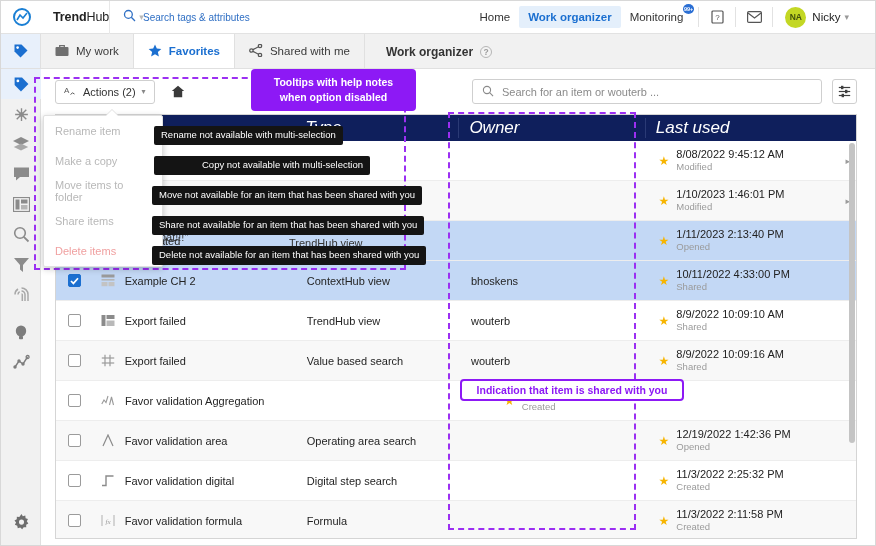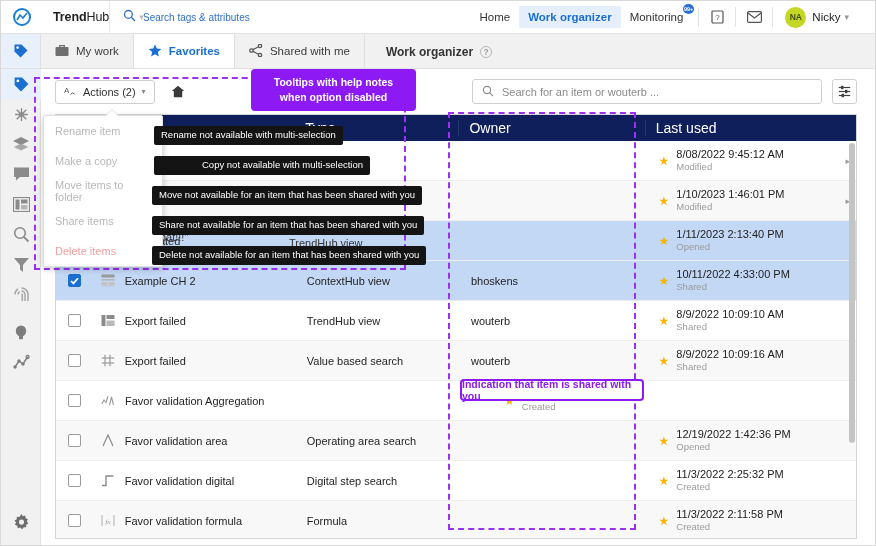--- a/index.html
+++ b/index.html
@@ -155,21 +155,21 @@
     color: #444;
   }
 
   
   .table-wrap {
     position: absolute; top: 45px; left: 14px; right: 18px; bottom: 6px;
     border: 1px solid #d5d5d5; overflow: hidden; background:#fff;
   }
   .thead {
     display: flex; background: #0f1f5c; color: #fff; height: 26px;
-    align-items: center; font-size: 14px;
+    align-items: center; font-size: 17px; font-style: italic;
   }
   .th { padding: 0 10px; white-space: nowrap; overflow: hidden; }
   .th.c-chk { width: 34px; }
   .th.c-name { width: 212px; }
   .th.c-type { width: 168px; }
   .th.c-owner { width: 192px; border-left: 1px solid #2a3a75; }
   .th.c-used  { width: 196px; border-left: 1px solid #2a3a75; }
   .th.c-end   { flex: 1; border-left: 1px solid #2a3a75; }
 
   .tbody { position: relative; height: calc(100% - 26px); overflow: hidden; }
@@ -801,15 +801,15 @@
   <div class="tip" style="left:151px; top:215px;">Share not available for an item that has been shared with you</div>
   <div class="tip" style="left:151px; top:245px;">Delete not available for an item that has been shared with you</div>
 
   <div class="ann-dash" style="left:33px; top:76px; width:372px; height:193px;"></div>
   <div class="ann-dash" style="left:447px; top:111px; width:188px; height:418px;"></div>
 
   <div class="callout-solid" style="left:250px; top:68px; width:165px; height:42px;">
     <span>Tooltips with help notes</span>
     <span>when option disabled</span>
   </div>
-  <div class="callout-outline" style="left:459px; top:378px; width:184px; height:22px;">Indication that item is shared with you</div>
+  <div class="callout-outline" style="left:459px; top:378px; width:224px; height:22px;">Indication that item is shared with you</div>
 
 </div>
 
 </body></html>

